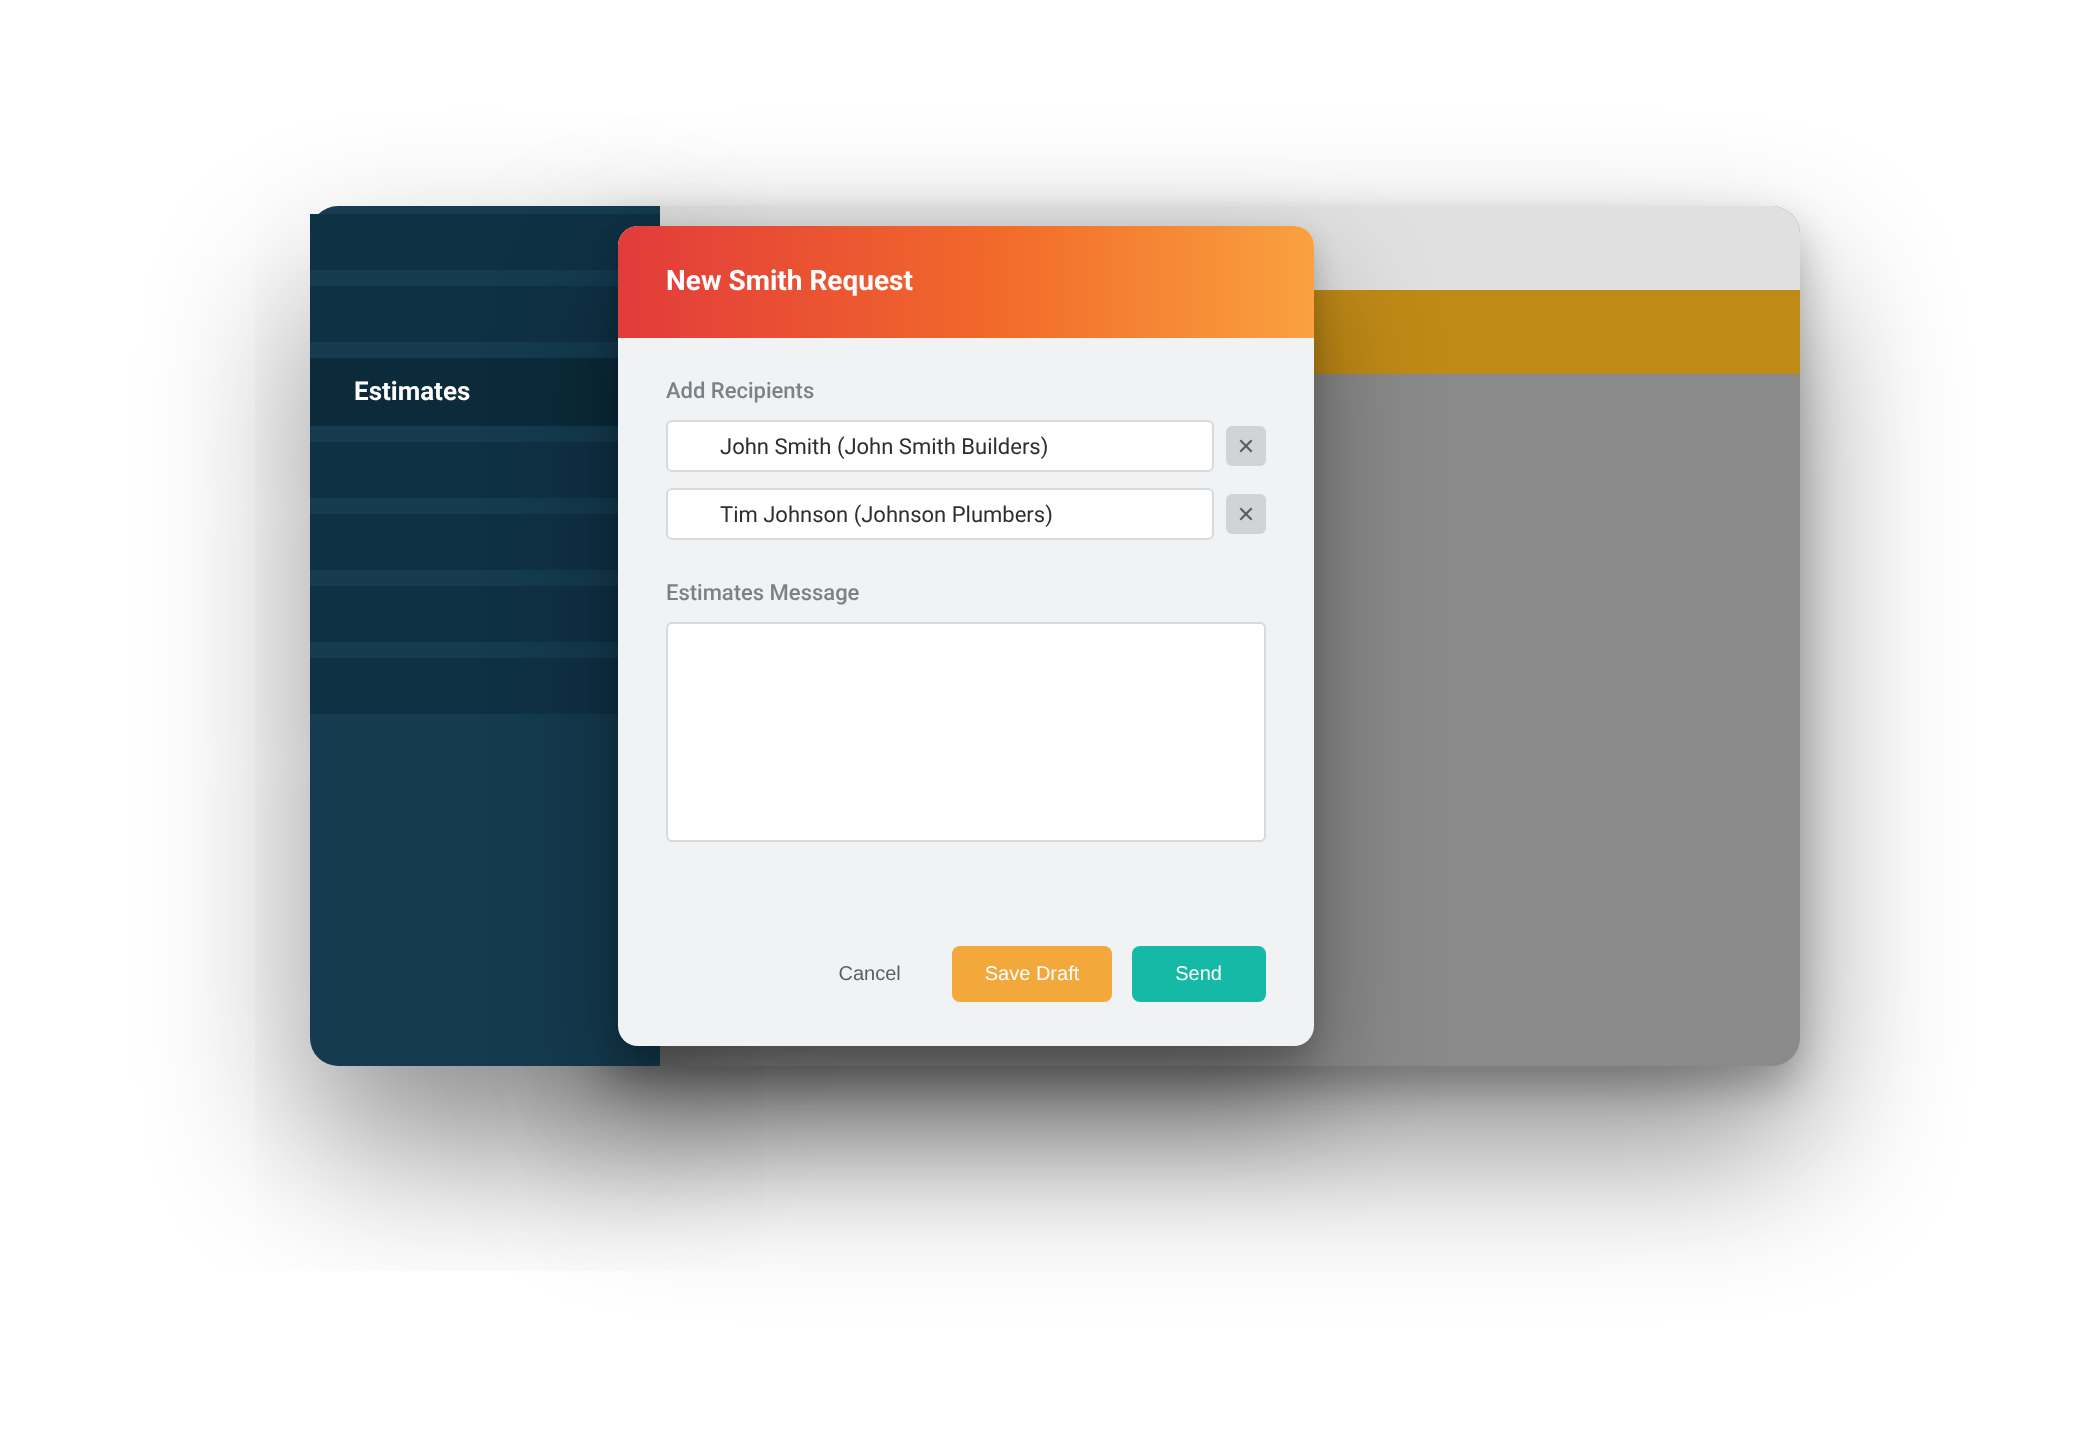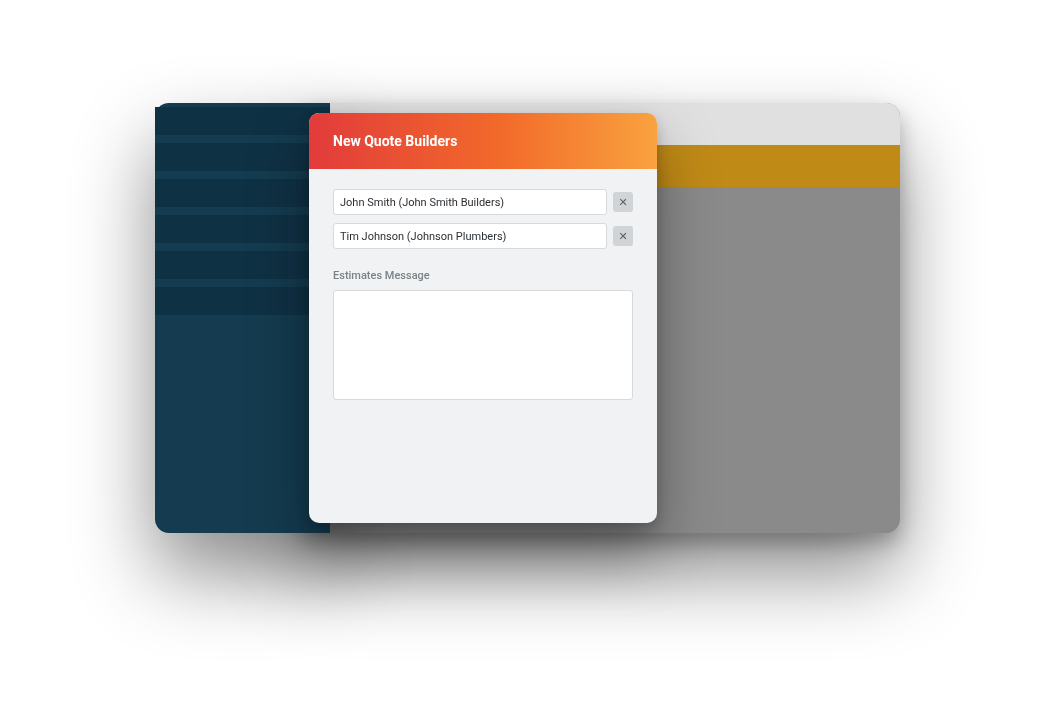--- a/index.html
+++ b/index.html
@@ -127,21 +127,21 @@
     margin-bottom: 8px;
   }
   .recipient-chip {
     flex: 1;
     background: #fff;
     border: 1px solid #d6dadd;
     border-radius: 3px;
     height: 26px;
     display: flex;
     align-items: center;
-    padding: 0 6px;
+    padding: 0 26px;
     font-size: 11px;
     color: #2b2f33;
   }
   .recipient-remove {
     width: 20px;
     height: 20px;
     margin-left: 6px;
     background: #d0d4d7;
     border-radius: 3px;
     display: flex;
@@ -205,33 +205,37 @@
 
   <div class="browser-window">
     <div class="bw-top"></div>
     <div class="bw-amber"></div>
   </div>
 
   <aside class="sidebar">
     <nav class="nav">
       <div class="nav-item"></div>
       <div class="nav-item"></div>
+      <div class="nav-item active">
+        <span>Estimates</span>
+      </div>
       <div class="nav-item"></div>
       <div class="nav-item"></div>
       <div class="nav-item"></div>
       <div class="nav-item"></div>
     </nav>
   </aside>
 
   <section class="modal">
     <header class="modal-header">
-      <span>New Quote Builders</span>
+      <span>New Smith Request</span>
     </header>
 
     <div class="modal-body">
+      <div class="section-label">Add Recipients</div>
 
       <div class="recipient">
         <div class="recipient-chip">
           <span>John Smith (John Smith Builders)</span>
         </div>
         <div class="recipient-remove">
           <span>✕</span>
         </div>
       </div>
 
@@ -243,15 +247,20 @@
           <span>✕</span>
         </div>
       </div>
 
       <div class="message-area">
         <div class="section-label">Estimates Message</div>
         <textarea class="message-box" value="" style=""></textarea>
       </div>
     </div>
 
+    <footer class="modal-footer">
+      <button class="btn btn-cancel">Cancel</button>
+      <button class="btn btn-draft">Save Draft</button>
+      <button class="btn btn-send">Send</button>
+    </footer>
   </section>
 
 </div>
 
 </body></html>

